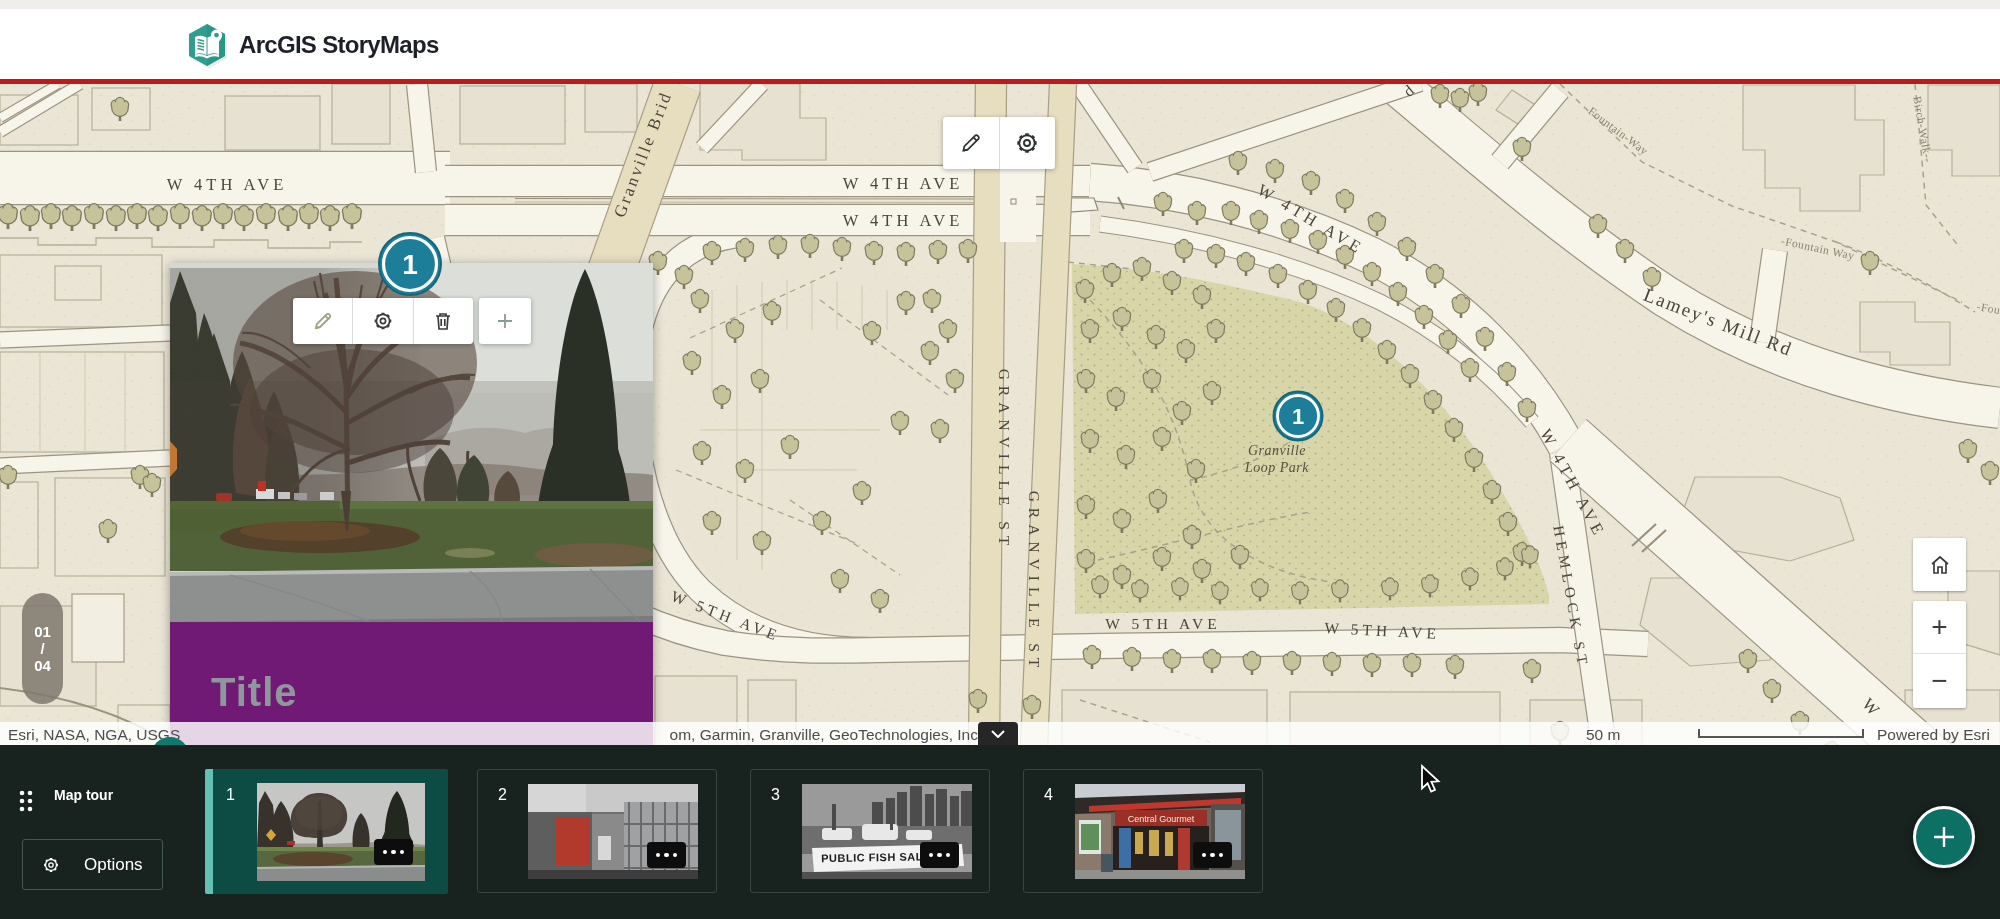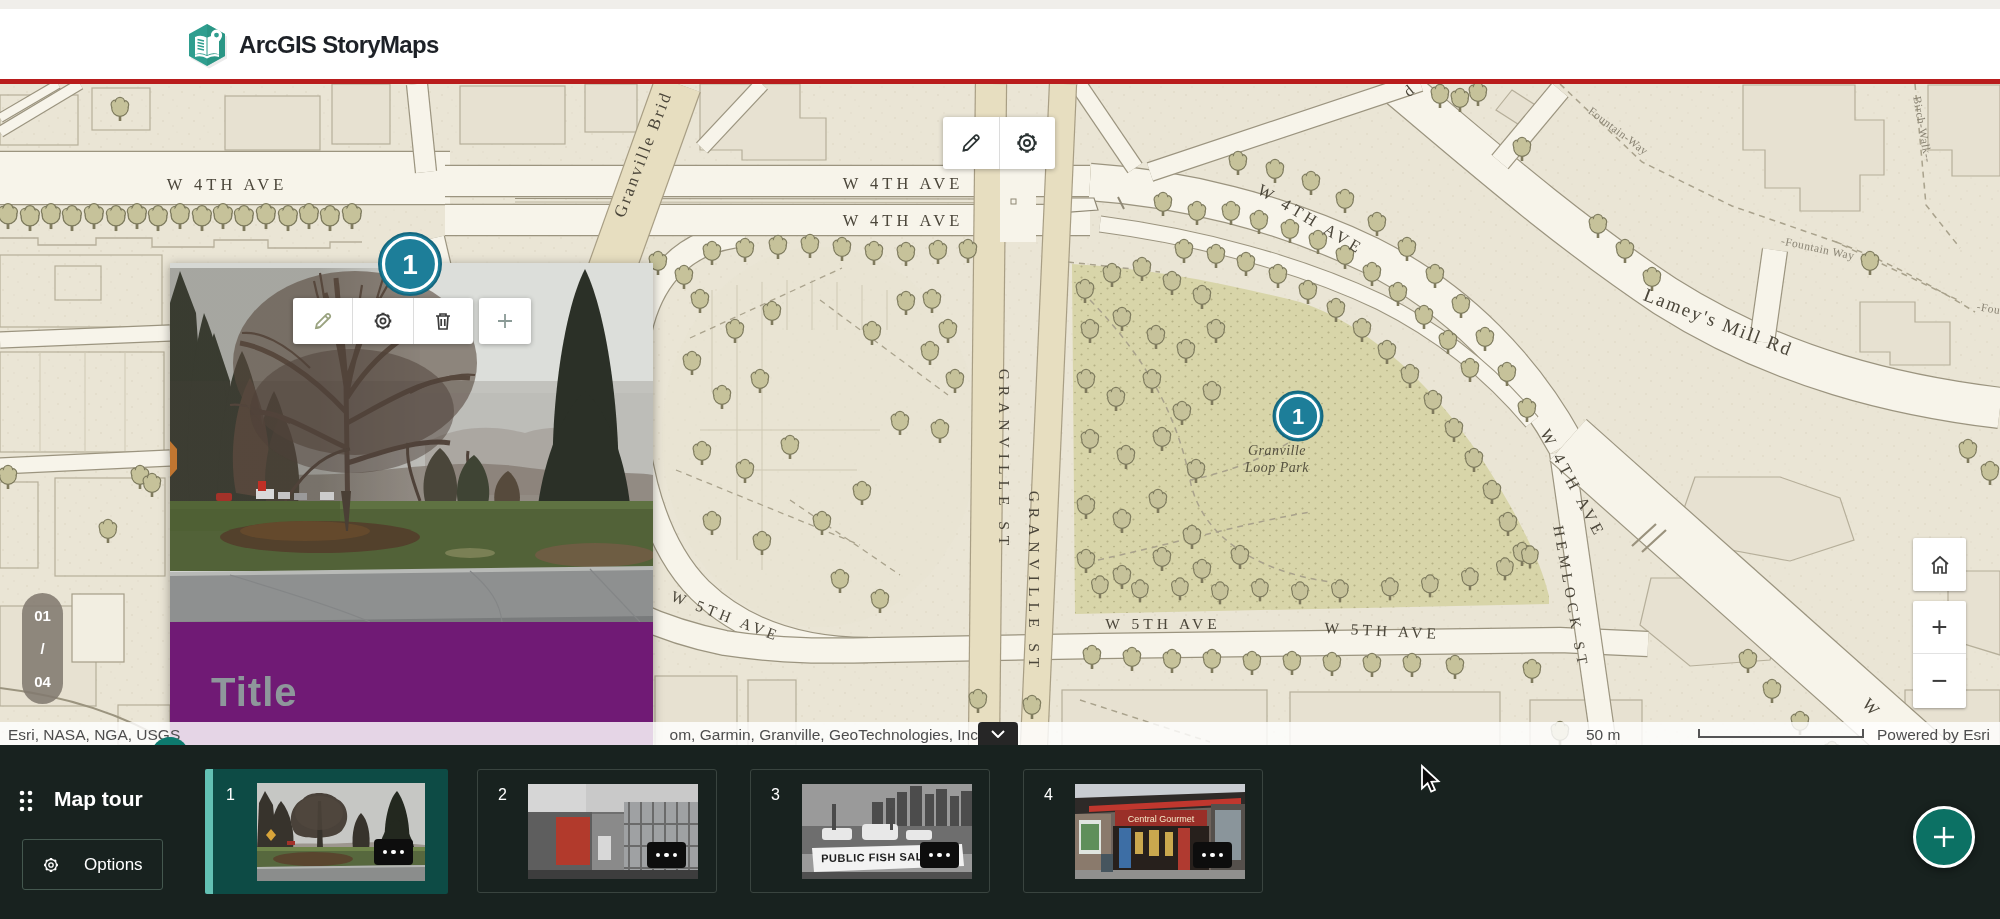--- a/index.html
+++ b/index.html
@@ -434,21 +434,21 @@
 <div style="flex:1;display:flex;align-items:center;justify-content:center">
       <svg width="28" height="28" viewBox="0 0 24 24">
         <g fill="none" stroke="#2b3333" stroke-width="1.6">
           <circle cx="12" cy="12" r="6.6"></circle>
           <circle cx="12" cy="12" r="2.6"></circle>
           <path d="M18.4,12.0 L20.3,12.0 M16.5,16.5 L17.9,17.9 M12.0,18.4 L12.0,20.3 M7.5,16.5 L6.1,17.9 M5.6,12.0 L3.7,12.0 M7.5,7.5 L6.1,6.1 M12.0,5.6 L12.0,3.7 M16.5,7.5 L17.9,6.1" stroke-width="3"></path>
         </g>
       </svg>
     </div>
 </div>
-<div class="abs" style="left:22px;top:593px;width:41px;height:111px;background:rgba(130,122,111,.88);border-radius:21px;color:#fff;font-weight:bold;font-size:15px;display:flex;flex-direction:column;align-items:center;justify-content:space-between;padding:14px 0">
+<div class="abs" style="left:22px;top:593px;width:41px;height:111px;background:rgba(130,122,111,.88);border-radius:21px;color:#fff;font-weight:bold;font-size:15px;display:flex;flex-direction:column;align-items:center;justify-content:center;padding:14px 0">
 <div>01</div>
     <div>/</div>
     <div>04</div>
   </div>
 <div class="abs" style="left:1913px;top:538px;width:53px;height:53px;background:#fff;border-radius:2px;box-shadow:0 1px 3px rgba(0,0,0,.35);display:flex;align-items:center;justify-content:center">
 <svg width="24" height="24" viewBox="0 0 24 24" fill="none" stroke="#3c3c3c" stroke-width="1.7">
       <path d="M4,11 L12,4 L20,11 M6,9.5 V20 h4 v-6 h4 v6 h4 V9.5"></path>
     </svg>
   </div>
 <div class="abs" style="left:1913px;top:601px;width:53px;height:107px;background:#fff;border-radius:2px;box-shadow:0 1px 3px rgba(0,0,0,.35)">
@@ -487,21 +487,21 @@
 </div>
 <div class="abs" style="left:0;top:745px;width:2000px;height:174px;background:#18221f">
 <svg class="abs" style="left:18px;top:44px" width="16" height="24">
       <circle cx="4" cy="4" r="2.3" fill="#fff"></circle>
       <circle cx="12" cy="4" r="2.3" fill="#fff"></circle>
       <circle cx="4" cy="12" r="2.3" fill="#fff"></circle>
       <circle cx="12" cy="12" r="2.3" fill="#fff"></circle>
       <circle cx="4" cy="20" r="2.3" fill="#fff"></circle>
       <circle cx="12" cy="20" r="2.3" fill="#fff"></circle>
     </svg>
-<div class="abs" style="left:54px;top:42px;font-size:21px;font-weight:bold;color:#fff">Map tour</div>
+<div class="abs" style="left:54px;top:42px;font-size:14px;font-weight:bold;color:#fff">Map tour</div>
 <div class="abs" style="left:22px;top:94px;width:141px;height:51px;border:1px solid #44584f;border-radius:3px;display:flex;align-items:center;color:#fff">
 <svg style="margin-left:18px" width="20" height="20" viewBox="0 0 24 24">
         <g fill="none" stroke="#fff" stroke-width="1.6">
           <circle cx="12" cy="12" r="6.6"></circle>
           <circle cx="12" cy="12" r="2.6"></circle>
           <path d="M18.4,12.0 L20.3,12.0 M16.5,16.5 L17.9,17.9 M12.0,18.4 L12.0,20.3 M7.5,16.5 L6.1,17.9 M5.6,12.0 L3.7,12.0 M7.5,7.5 L6.1,6.1 M12.0,5.6 L12.0,3.7 M16.5,7.5 L17.9,6.1" stroke-width="3"></path>
         </g>
       </svg>
 <span style="margin-left:23px;font-size:17px">Options</span>
     </div>

